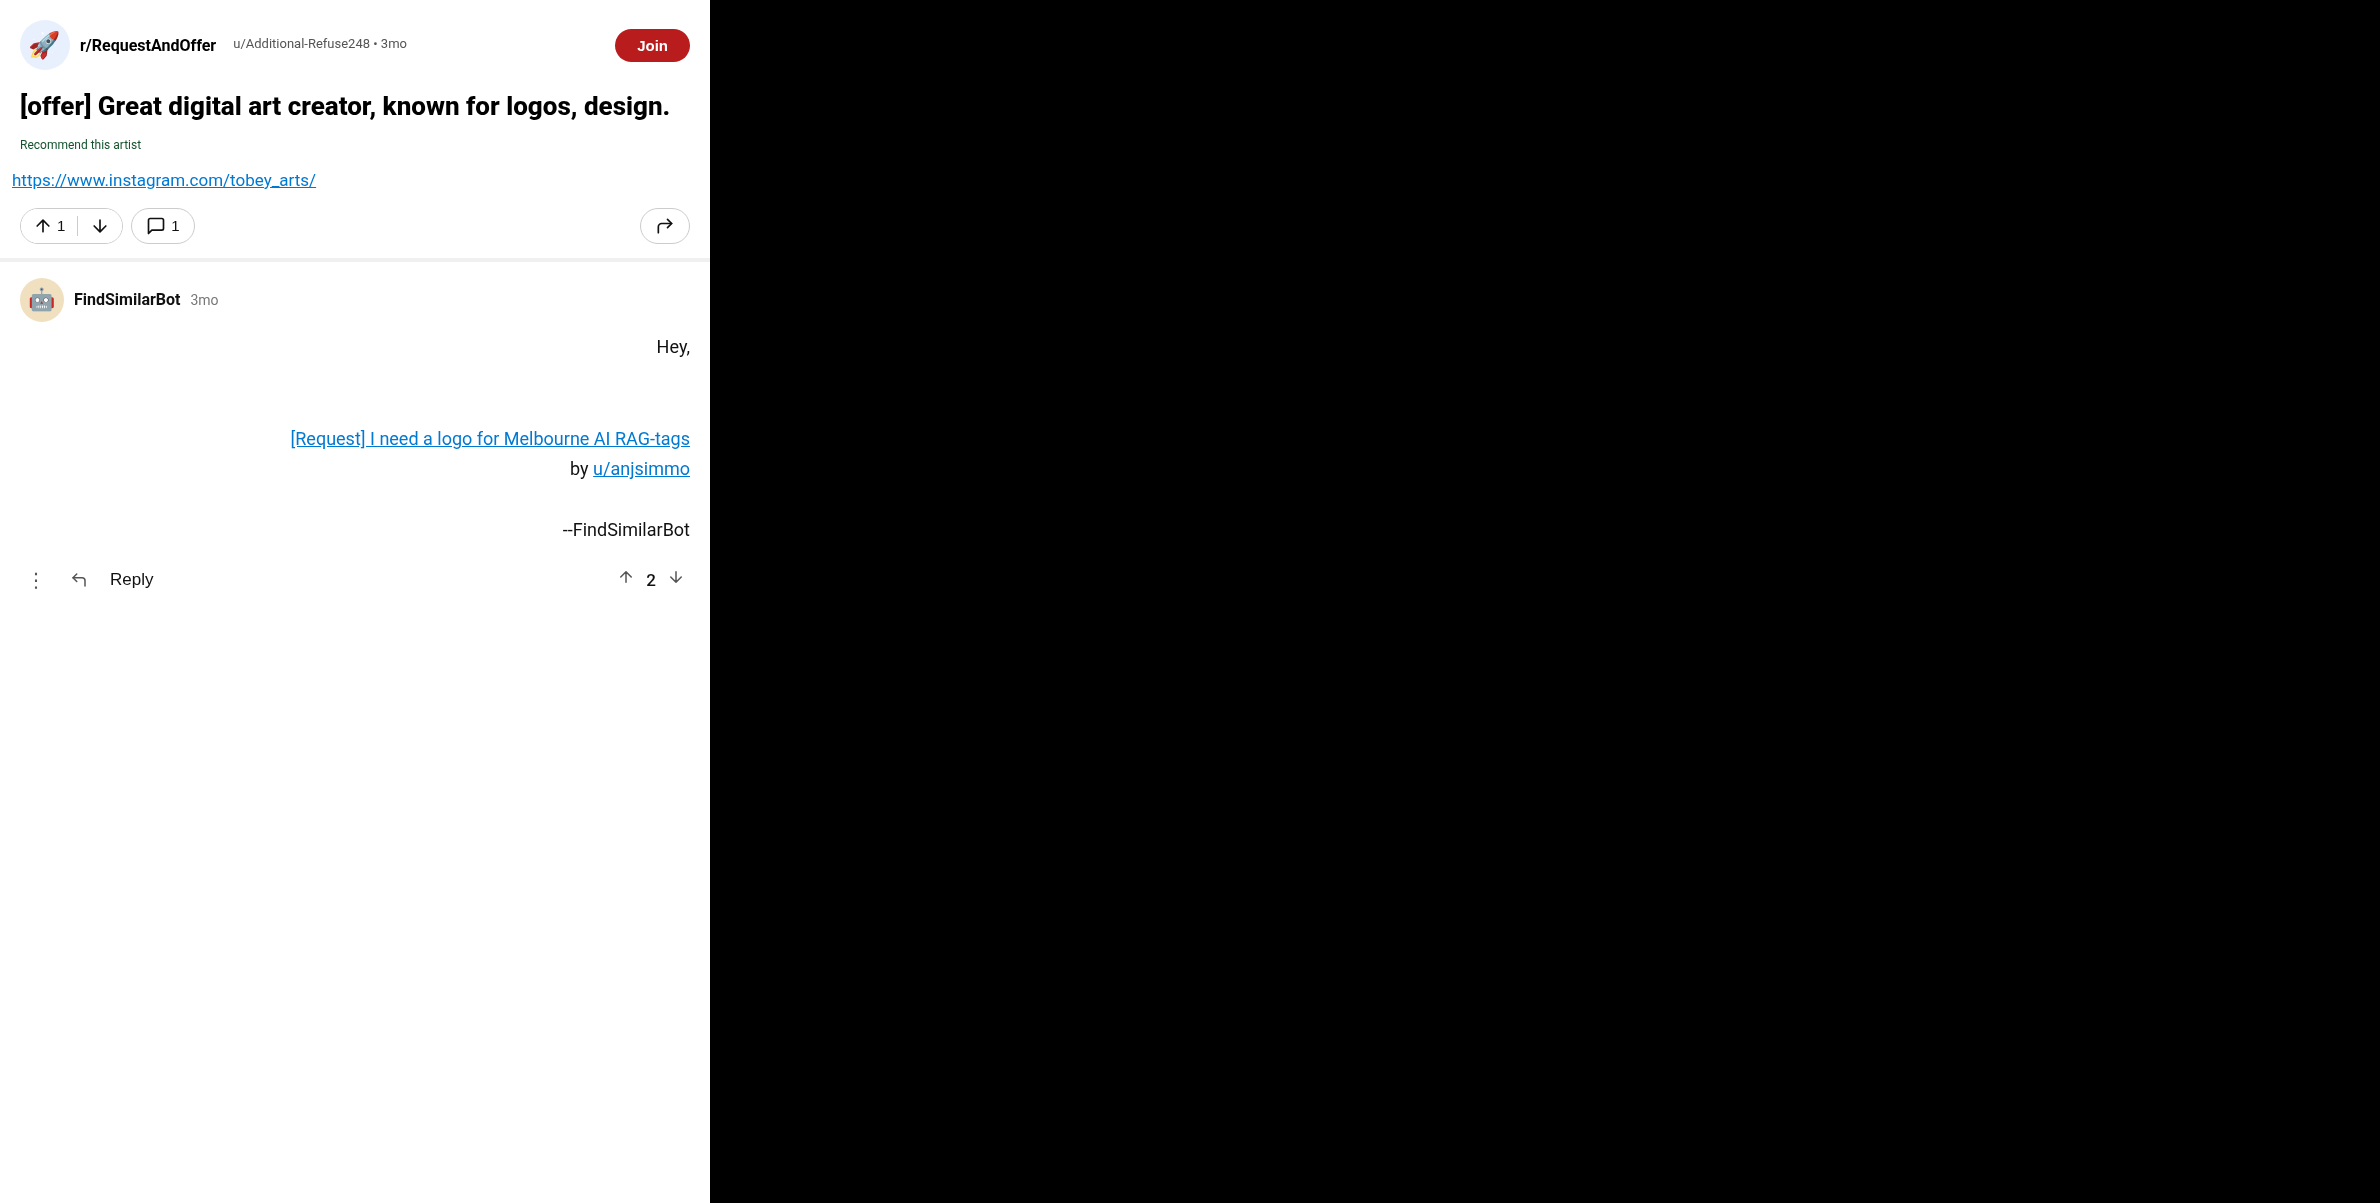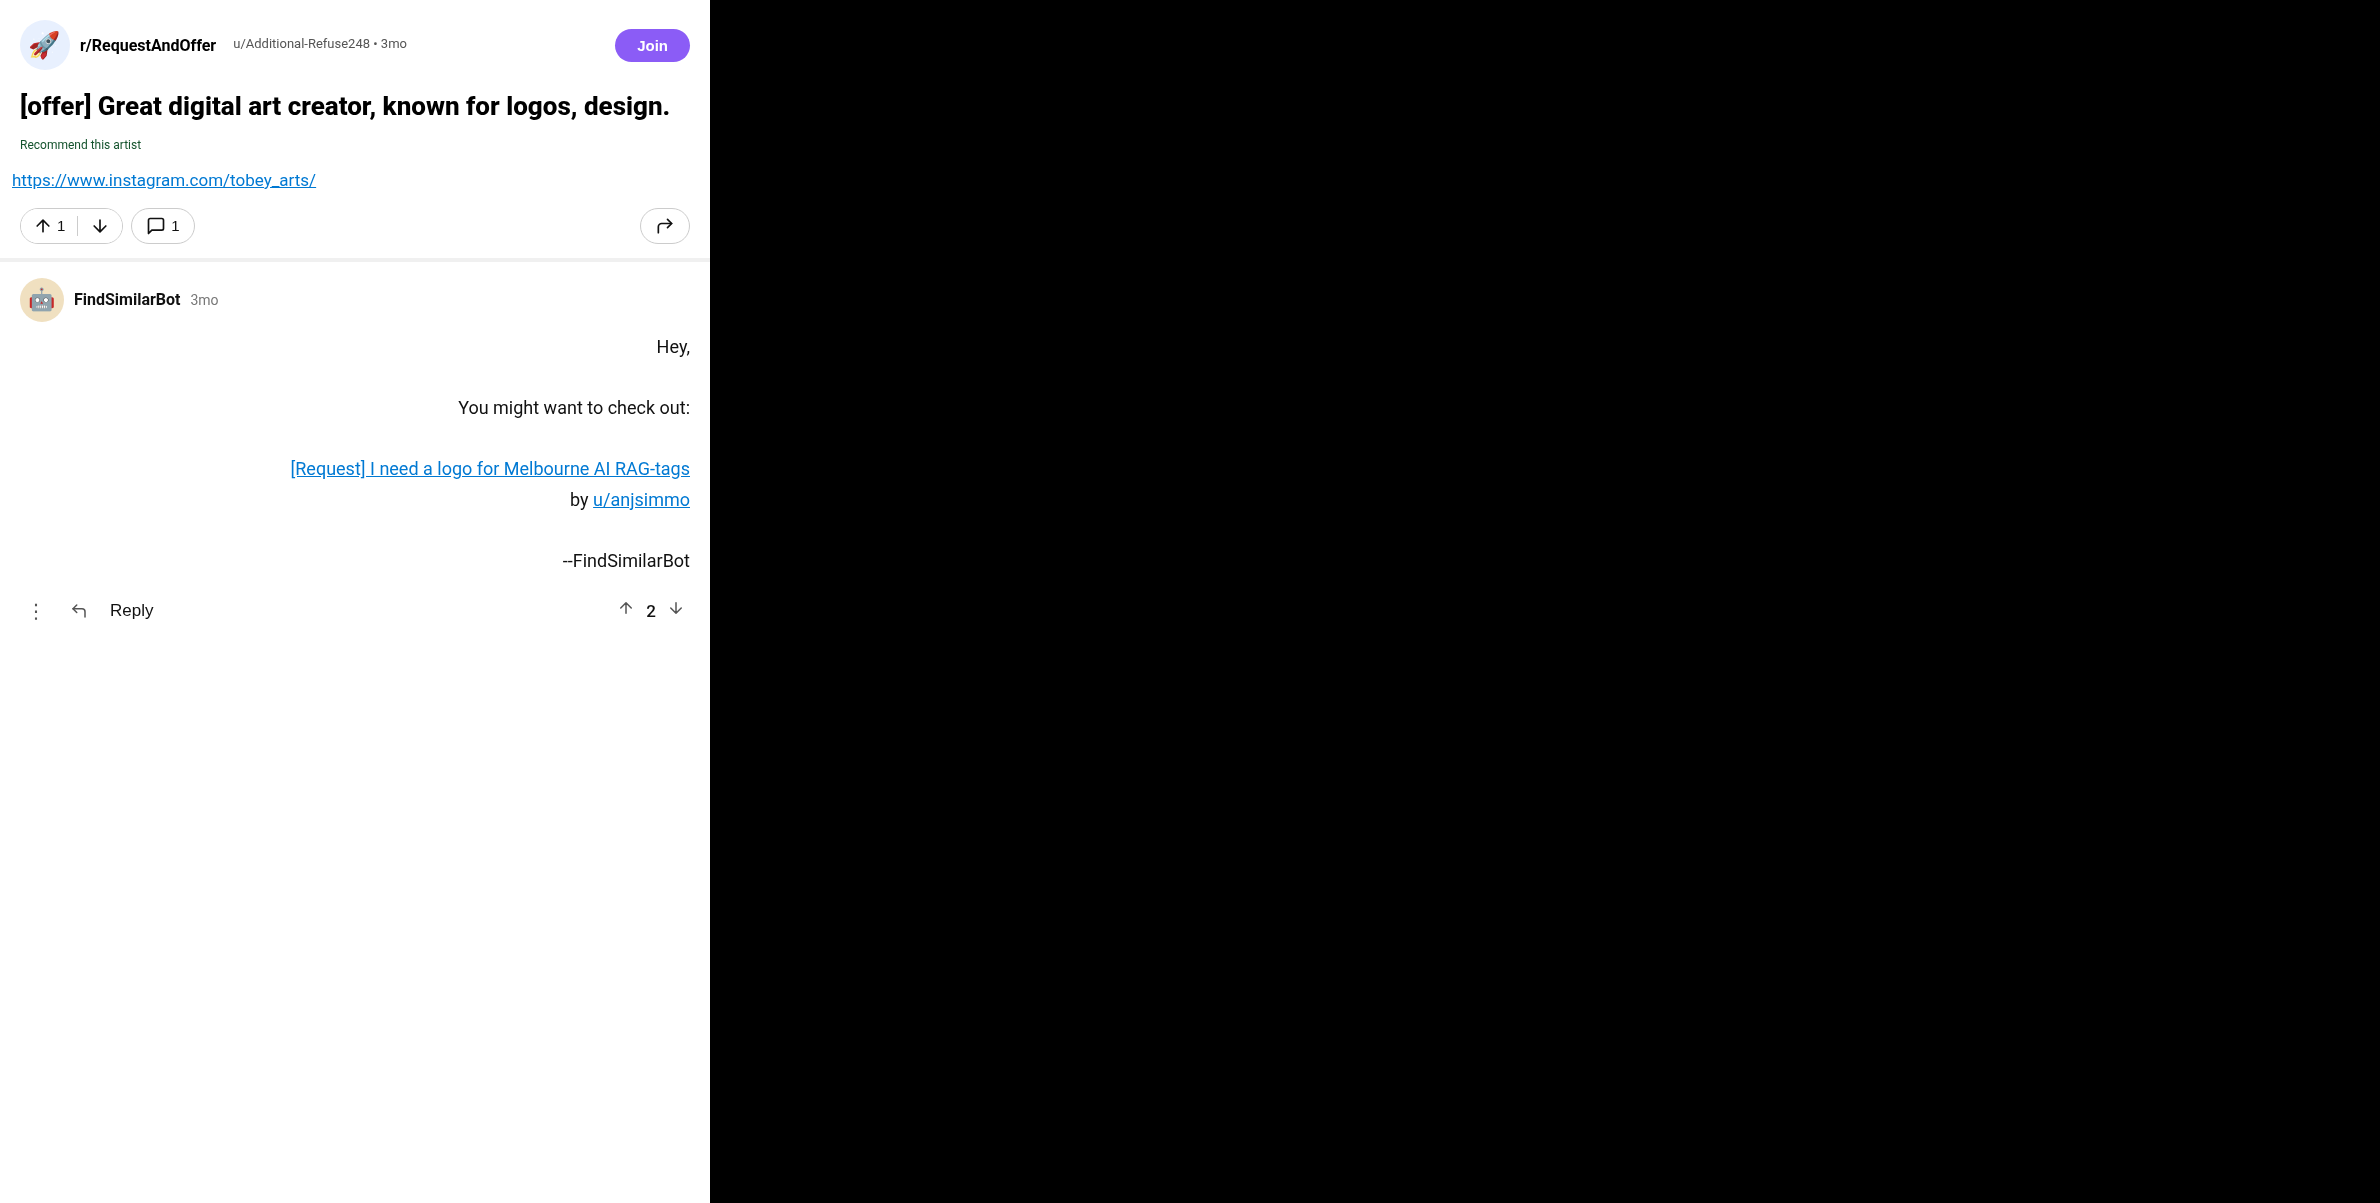--- a/index.html
+++ b/index.html
@@ -67,21 +67,21 @@
       color: #000;
     }
 
     .post-author-time {
       font-size: 13px;
       color: #555;
       margin-left: 17px;
     }
 
     .join-button {
-      background: #8b5cf6;
+      background: #b91c1c;
       color: #fff;
       border: none;
       border-radius: 20px;
       padding: 8px 22px;
       font-size: 15px;
       font-weight: 600;
       cursor: pointer;
     }
 
     
@@ -371,21 +371,20 @@
       <div class="comment-avatar">🤖</div>
       <div>
         <span class="comment-username">FindSimilarBot</span>
         <span class="comment-time">3mo</span>
       </div>
     </div>
 
     <div class="comment-body">
       <p>Hey,</p>
       <br>
-      <p>You might want to check out:</p>
       <br>
       <p>
         <a href="#" class="comment-link">[Request] I need a logo for Melbourne AI RAG-tags</a>
       </p>
       <p>
         <span>by</span>
         <a href="#" class="comment-link">u/anjsimmo</a>
       </p>
       <br>
       <p>--FindSimilarBot</p>

